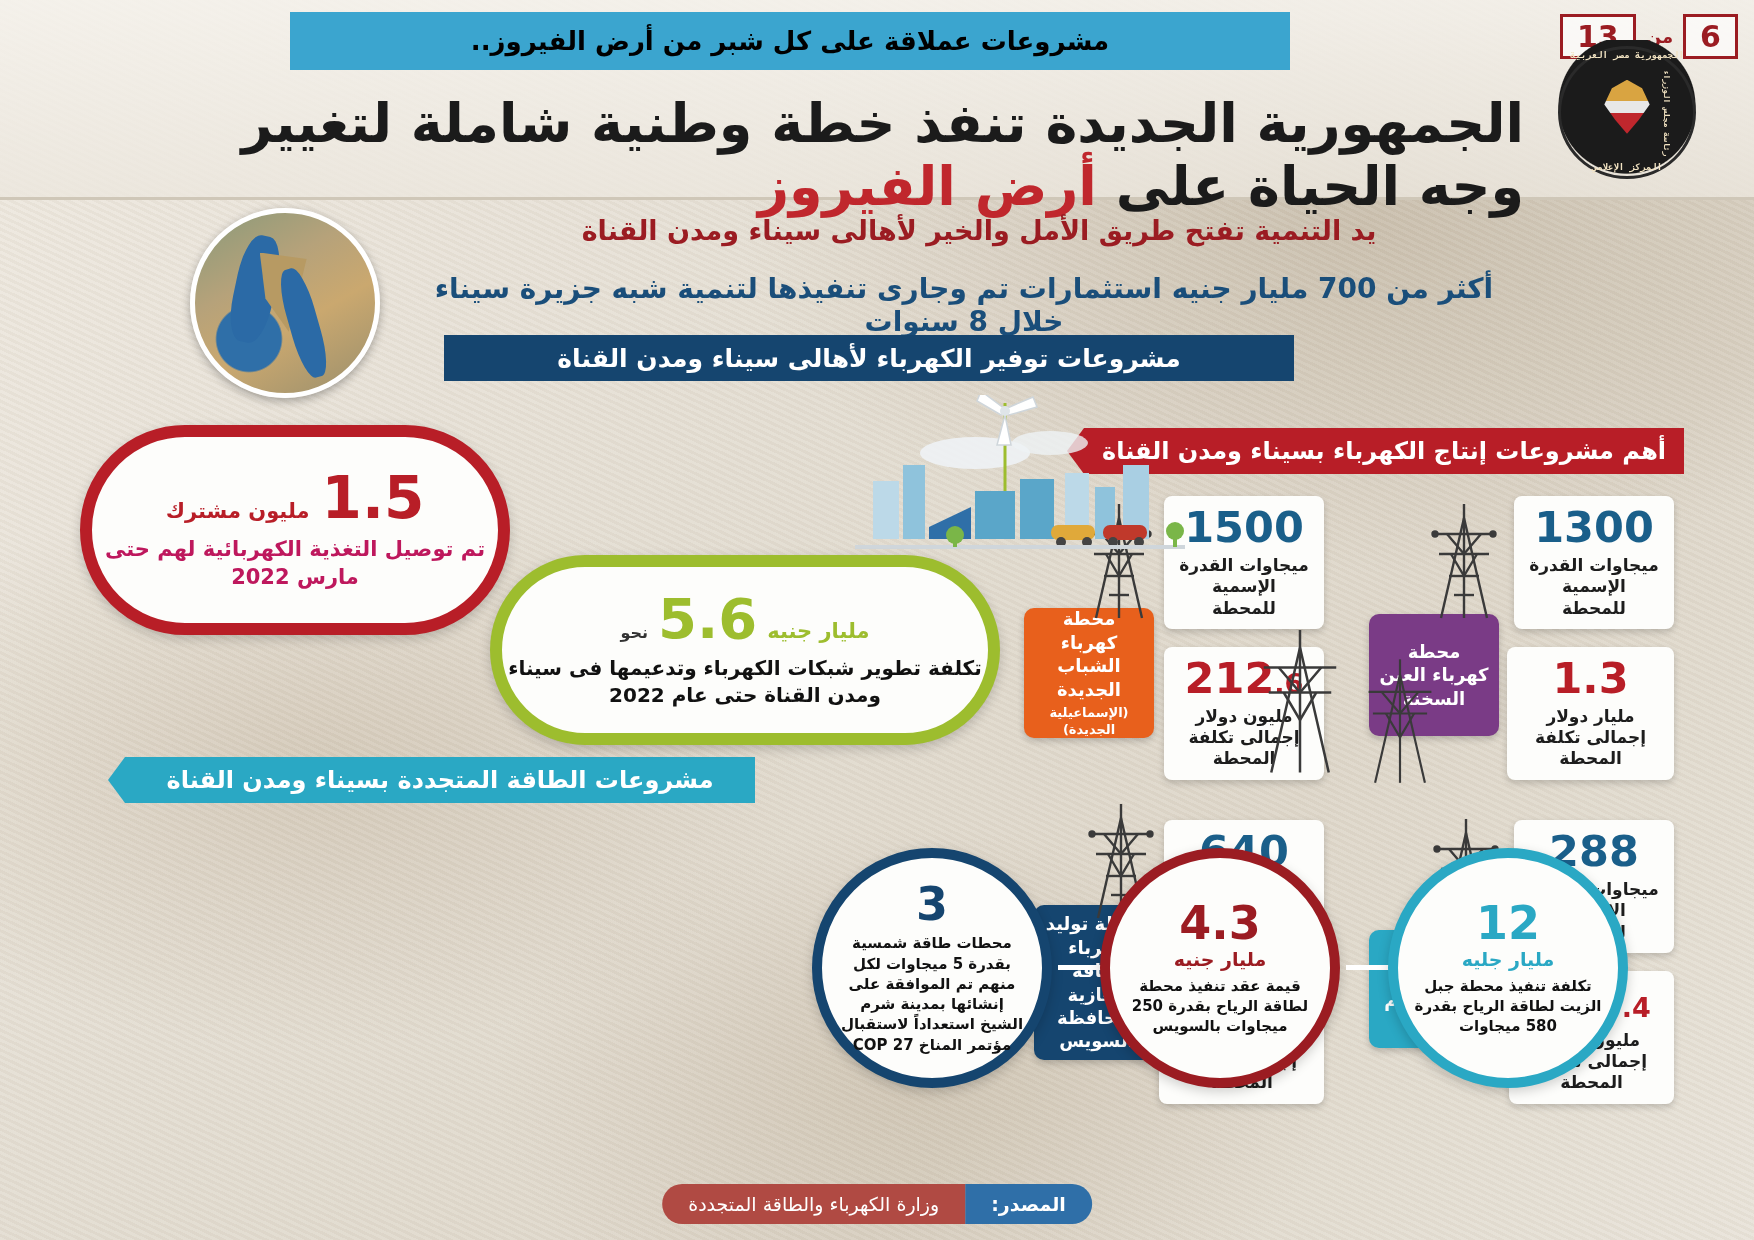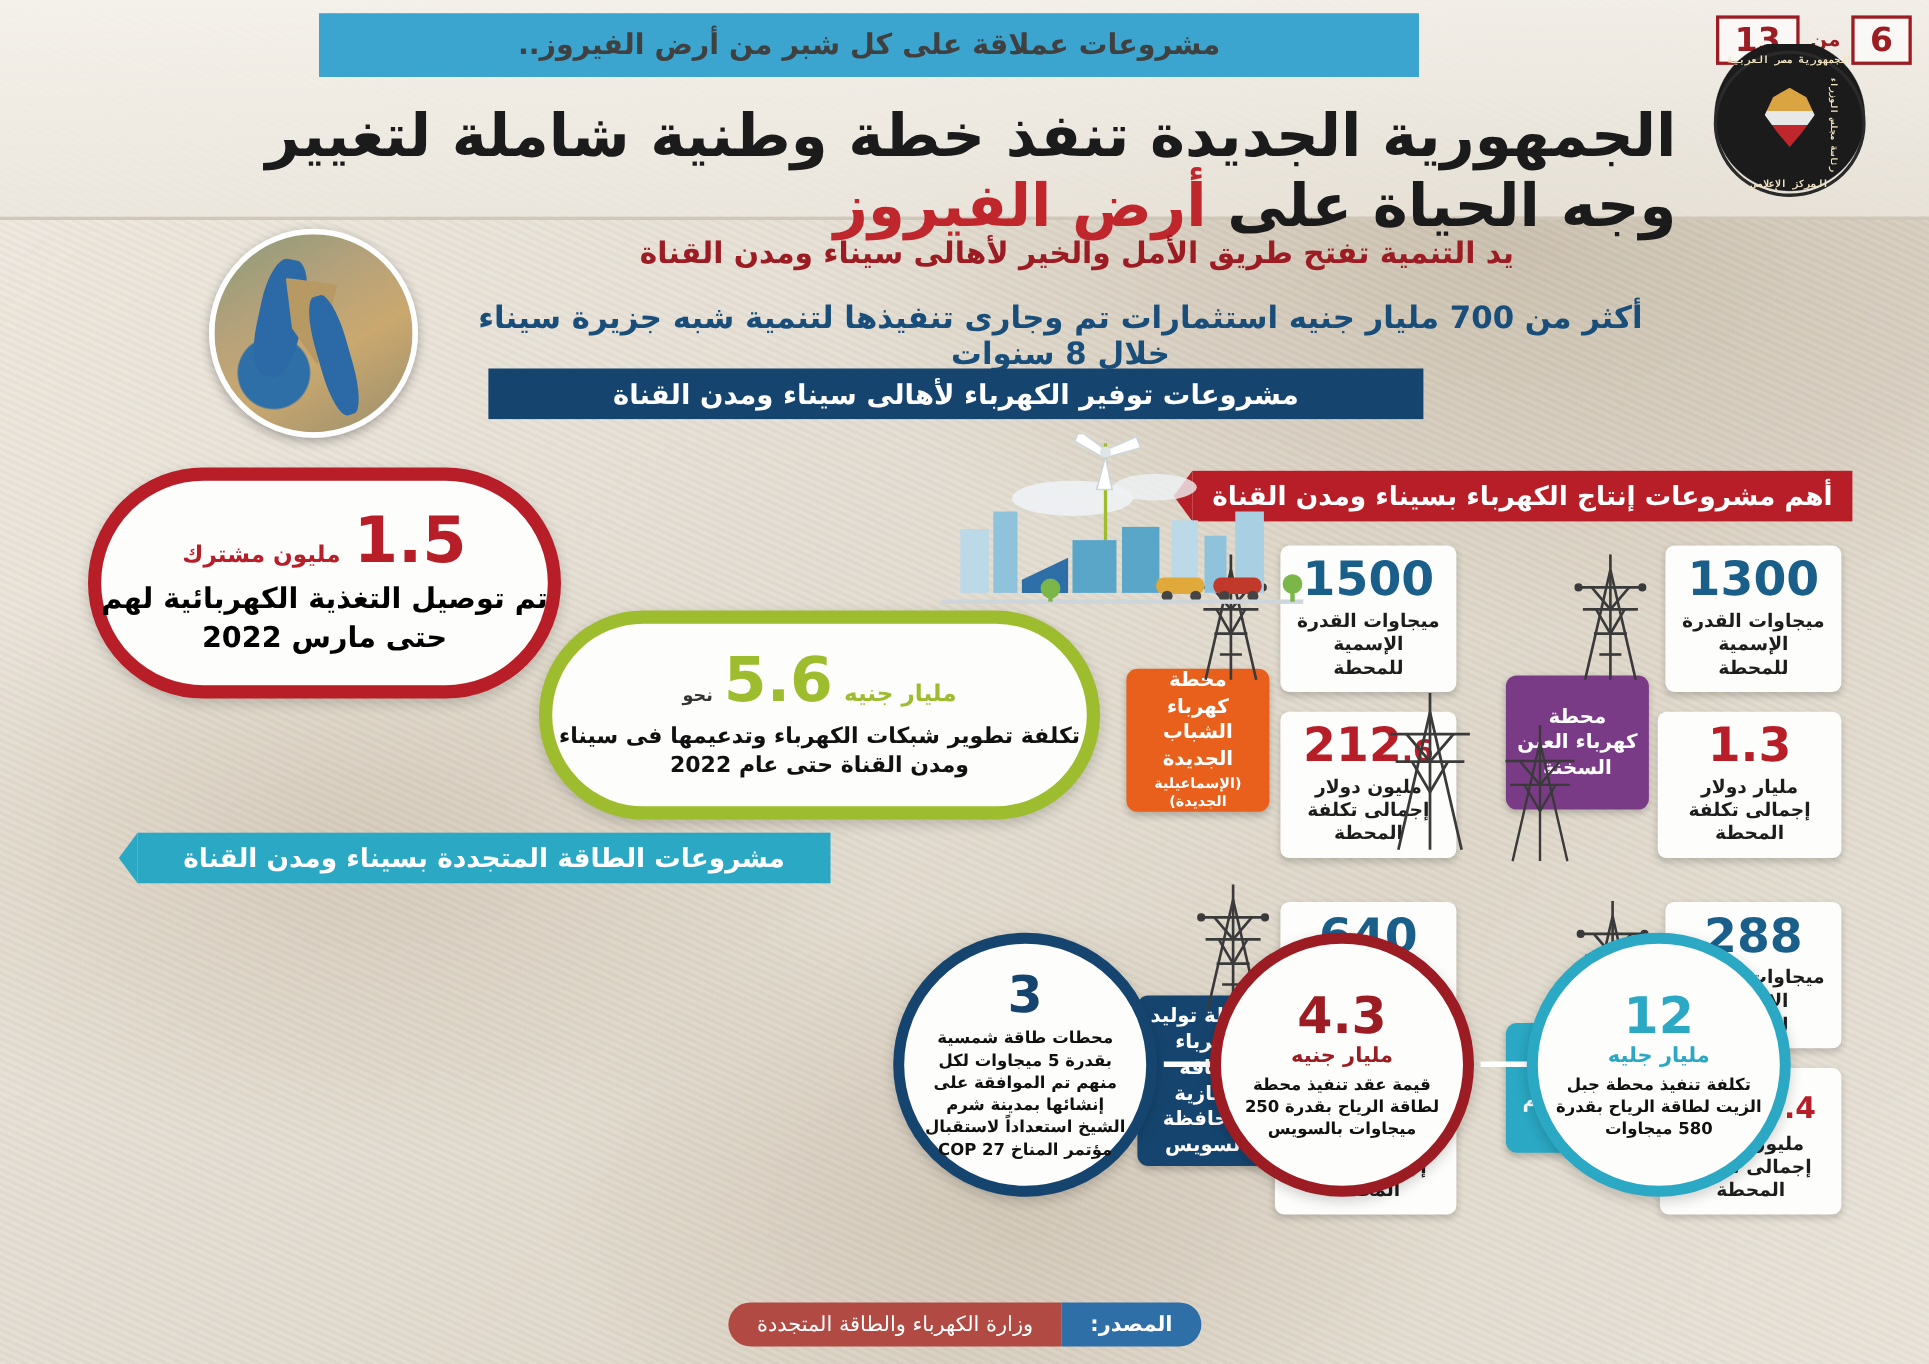--- a/index.html
+++ b/index.html
@@ -32,21 +32,21 @@
   
   .header-band {
     position: absolute; top: 0; left: 0; width: 1754px; height: 200px;
     background: linear-gradient(180deg, rgba(245,242,236,0.88), rgba(236,231,222,0.80));
     border-bottom: 3px solid #cfc7b8;
   }
   .header-strip {
     position: absolute; top: 12px; left: 290px; width: 1000px; height: 58px;
     background: #3ba5cf;
     display: flex; align-items: center; justify-content: center;
-    color: #404040; font-size: 26px; font-weight: bold;
+    color: #000000; font-size: 26px; font-weight: bold;
   }
   .page-num-box {
     position: absolute; top: 14px; left: 1560px;
     display: flex; align-items: center; gap: 10px; direction: rtl;
   }
   .page-num-box .box {
     border: 3px solid #9b1c22; color: #9b1c22; font-weight: bold;
     font-size: 30px; padding: 2px 14px; background: rgba(255,255,255,0.65);
   }
   .page-num-box .of { color: #9b1c22; font-size: 18px; font-weight: bold; }
@@ -174,21 +174,21 @@
   
   .bubble-15 {
     position: absolute; top: 425px; left: 80px; width: 430px; height: 210px;
     background: #fdfdfb; border: 12px solid #b81e27; border-radius: 110px;
     display: flex; flex-direction: column; align-items: center; justify-content: center;
     direction: rtl; text-align: center; box-shadow: 0 4px 12px rgba(0,0,0,0.18);
   }
   .bubble-15 .top { display: flex; align-items: baseline; gap: 12px; }
   .bubble-15 .big { font-size: 58px; font-weight: bold; color: #b81e27; line-height: 1; }
   .bubble-15 .unit { font-size: 21px; font-weight: bold; color: #b81e27; }
-  .bubble-15 .desc { font-size: 26px; font-weight: bold; color: #000000; margin-top: 8px; line-height: 1.35; }
+  .bubble-15 .desc { font-size: 21px; font-weight: bold; color: #be185d; margin-top: 8px; line-height: 1.35; }
 
   .bubble-35 {
     position: absolute; top: 555px; left: 490px; width: 510px; height: 190px;
     background: #fdfdfb; border: 12px solid #9dbd2e; border-radius: 100px;
     display: flex; flex-direction: column; align-items: center; justify-content: center;
     direction: rtl; text-align: center; box-shadow: 0 4px 12px rgba(0,0,0,0.18);
   }
   .bubble-35 .top { display: flex; align-items: baseline; gap: 10px; }
   .bubble-35 .big { font-size: 56px; font-weight: bold; color: #9dbd2e; line-height: 1; }
   .bubble-35 .unit { font-size: 21px; font-weight: bold; color: #9dbd2e; }

